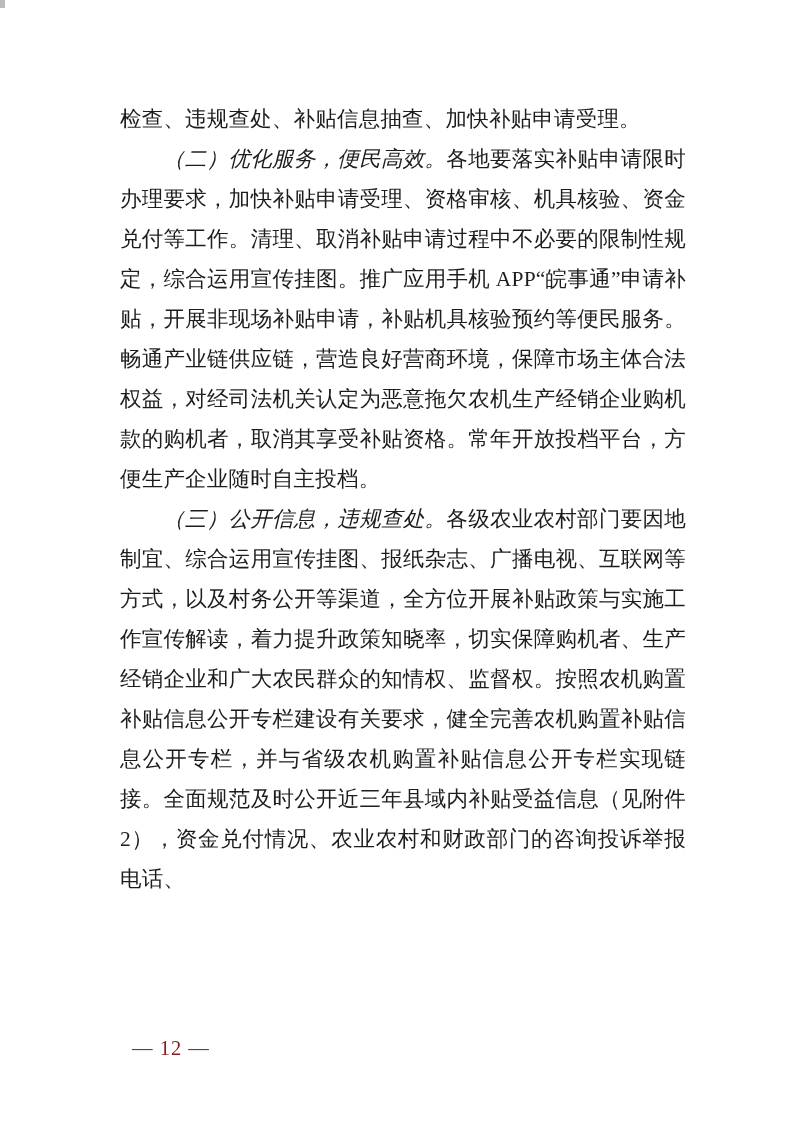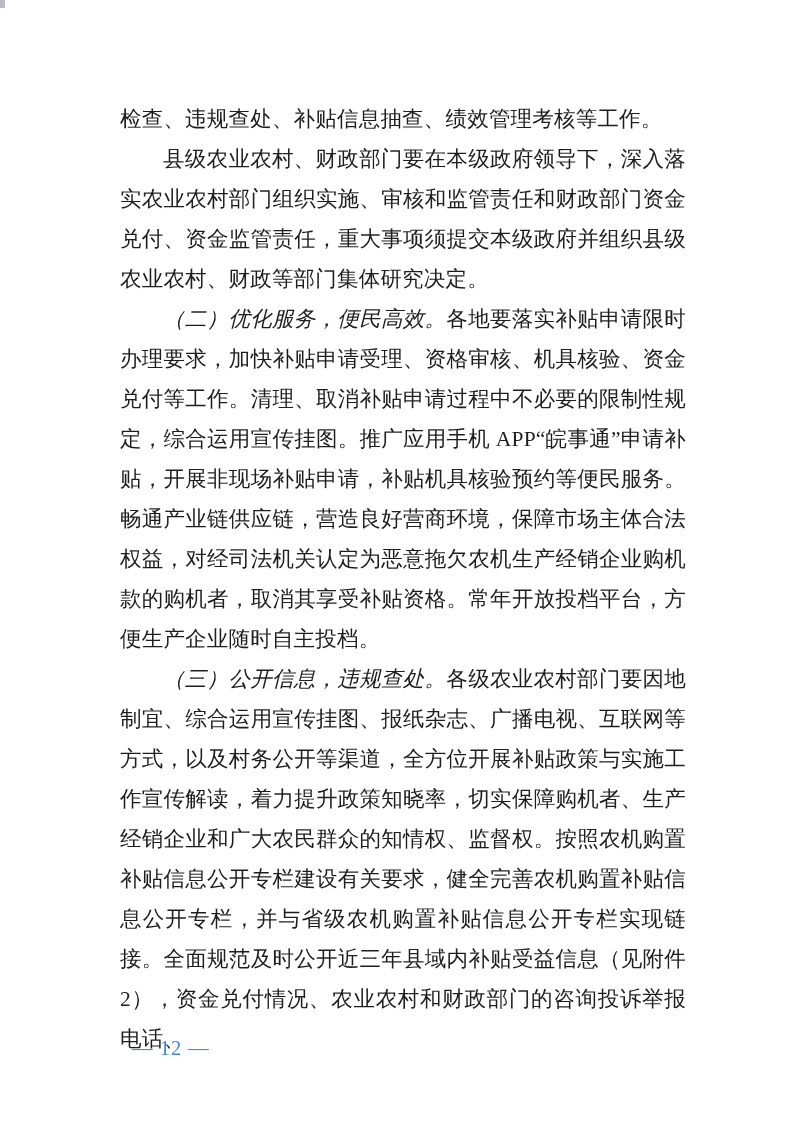--- a/index.html
+++ b/index.html
@@ -43,35 +43,32 @@
   }
   .lead {
     font-style: italic;
   }
   .page-footer {
     position: absolute;
     left: 132px;
     top: 1033px;
     font-size: 20.5px;
     line-height: 30px;
-    color: #3b82f6;
+    color: #7f1d1d;
     letter-spacing: 1px;
   }
 </style>
 </head>
 <body>
 
 <div class="scan-speck"></div>
 
 <div class="page-content">
   <p>
-    <span class="lead"></span><span>检查、违规查处、补贴信息抽查、绩效管理考核等工作。</span>
-  </p>
-  <p class="indent">
-    <span class="lead"></span><span>县级农业农村、财政部门要在本级政府领导下，深入落实农业农村部门组织实施、审核和监管责任和财政部门资金兑付、资金监管责任，重大事项须提交本级政府并组织县级农业农村、财政等部门集体研究决定。</span>
+    <span class="lead"></span><span>检查、违规查处、补贴信息抽查、加快补贴申请受理。</span>
   </p>
   <p class="indent">
     <span class="lead">（二）优化服务，便民高效。</span><span>各地要落实补贴申请限时办理要求，加快补贴申请受理、资格审核、机具核验、资金兑付等工作。清理、取消补贴申请过程中不必要的限制性规定，综合运用宣传挂图。推广应用手机 APP“皖事通”申请补贴，开展非现场补贴申请，补贴机具核验预约等便民服务。畅通产业链供应链，营造良好营商环境，保障市场主体合法权益，对经司法机关认定为恶意拖欠农机生产经销企业购机款的购机者，取消其享受补贴资格。常年开放投档平台，方便生产企业随时自主投档。</span>
   </p>
   <p class="indent">
     <span class="lead">（三）公开信息，违规查处。</span><span>各级农业农村部门要因地制宜、综合运用宣传挂图、报纸杂志、广播电视、互联网等方式，以及村务公开等渠道，全方位开展补贴政策与实施工作宣传解读，着力提升政策知晓率，切实保障购机者、生产经销企业和广大农民群众的知情权、监督权。按照农机购置补贴信息公开专栏建设有关要求，健全完善农机购置补贴信息公开专栏，并与省级农机购置补贴信息公开专栏实现链接。全面规范及时公开近三年县域内补贴受益信息（见附件 2），资金兑付情况、农业农村和财政部门的咨询投诉举报电话、</span>
   </p>
 </div>
 
 <div class="page-footer">— 12 —</div>

